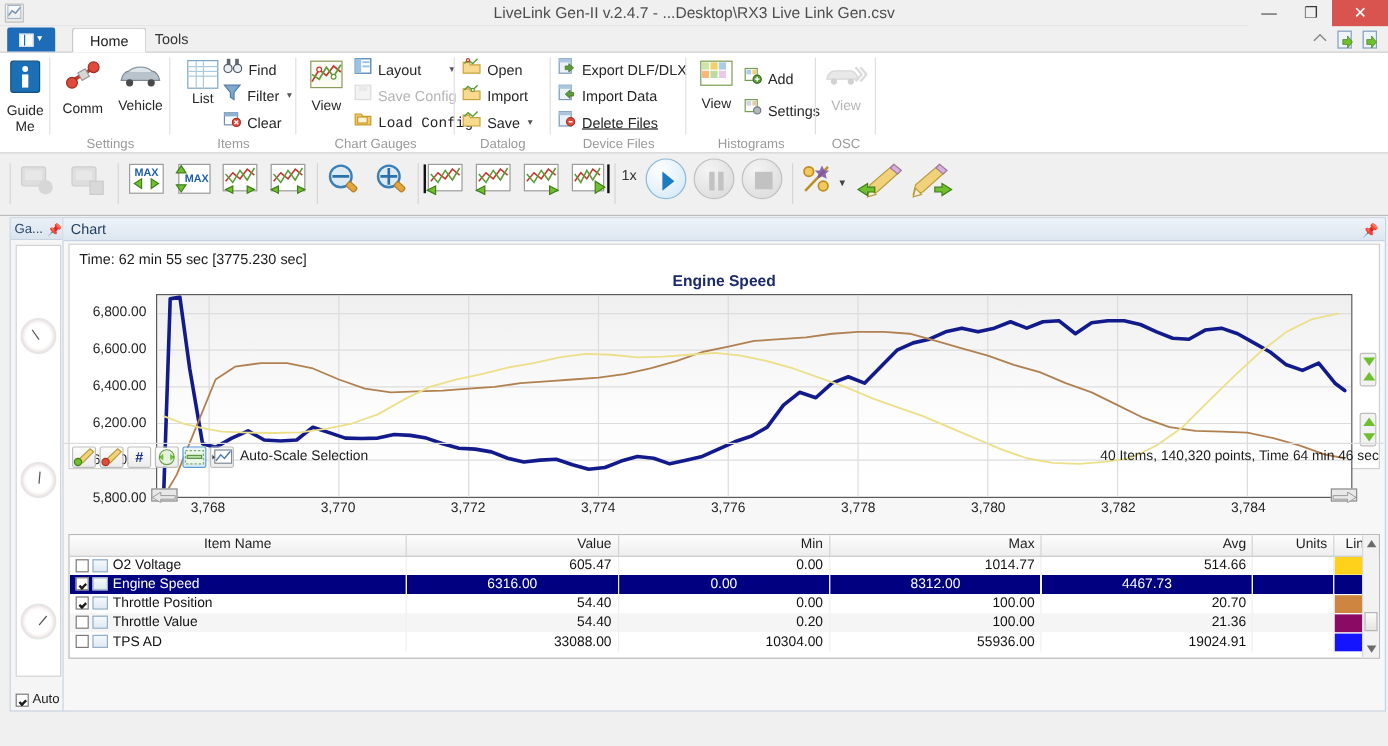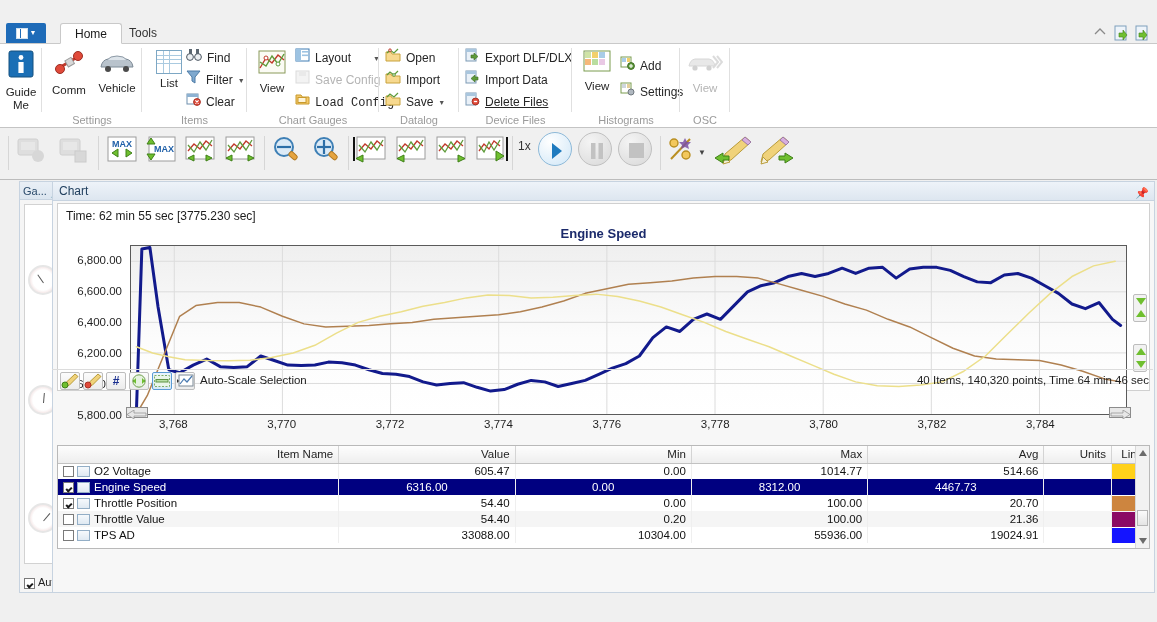--- a/index.html
+++ b/index.html
@@ -102,21 +102,21 @@
     width: 34px; height: 30px; border: 1px solid transparent; border-radius: 2px;
     position: relative; background: transparent;
   }
   .rndbtn { width:34px;height:34px;border-radius:50%; position:absolute; top:-2px;}
   .play { background:radial-gradient(circle at 35% 28%,#ffffff,#cfe6f7); border:1px solid #8db9d8;}
   .gray { background:radial-gradient(circle at 35% 28%,#f4f4f4,#d8d8d8); border:1px solid #c0c0c0;}
   .speed { position:absolute; font-size:12px; color:#333; top:11px; }
 
   
   .leftpanel {
-    position: absolute; top: 181px; left: 19px; width: 48px; height: 412px;
+    position: absolute; top: 181px; left: 8px; width: 48px; height: 412px;
     background: #f5f5f5; border: 1px solid #c7d3e0;
   }
   .lp-head {
     height: 18px; background: linear-gradient(#e9eff6,#dbe5ef);
     border-bottom: 1px solid #c7d3e0; font-size: 11px; color: #2a4a6b;
     padding-left: 3px; line-height: 18px; position: relative;
   }
   .lp-pin { position: absolute; right: 3px; top: 2px; font-size: 10px; color: #3b5f85; }
   .lp-body { position: absolute; top: 22px; left: 4px; right: 4px; bottom: 28px; background: #fff; border: 1px solid #d2d2d2; }
   .gauge {
@@ -172,21 +172,21 @@
     position:absolute; left:4px; right:4px; top:263px; height:104px;
     background:#fff; border:1px solid #b9b9b9; overflow:hidden;
   }
   table.items { width: 100%; border-collapse: collapse; table-layout: fixed; }
   table.items th {
     background: linear-gradient(#fdfdfd,#eeeeee);
     border-right: 1px solid #d4d4d4; border-bottom: 1px solid #c2c2c2;
     font-size: 11.5px; font-weight: normal; color: #1f1f1f;
     height: 17px; padding: 0 5px; text-align: right;
   }
-  table.items th.l { text-align: right; }
+  table.items th.l { text-align: center; }
   table.items td {
     font-size: 11.5px; color: #111; height: 16px; padding: 0 5px;
     text-align: right; border-right: 1px solid #efefef;
     white-space: nowrap; overflow: hidden;
   }
   table.items td.l { text-align: left; }
   tr.alt td { background: #f5f5f5; }
   tr.sel td { background: #000080 !important; color: #fff; text-align: center; }
   .cb { display:inline-block; width:11px;height:11px;border:1px solid #7a7a7a;background:#fff;vertical-align:middle;position:relative;margin-right:3px;}
   .cb.on:after{content:"";position:absolute;left:2px;top:4px;width:4px;height:2px;border-left:2px solid #1a1a1a;border-bottom:2px solid #1a1a1a;transform:rotate(-45deg);}
@@ -208,20 +208,34 @@
   .sb-lbl { position:absolute; top:4px; font-size:11.5px; color:#1c1c1c; }
   .sb-right { position:absolute; right:4px; top:4px; font-size:11.5px; color:#1c1c1c; }
 
   .bottomstrip { position:absolute; left:0; bottom:0; width:1157px; height:27px; background:#f0f0f0; }
 </style>
 </head>
 <body>
 
 <div class="app">
 
+  <div class="titlebar">
+    <div class="title-icon">
+      <svg width="12" height="12" viewBox="0 0 12 12">
+          <polyline points="1,9 4,5 7,7 11,2" fill="none" stroke="#7795b5" stroke-width="1.3"></polyline>
+          <rect x="0.5" y="0.5" width="11" height="11" fill="none" stroke="#9fb4c9"></rect>
+        </svg>
+    </div>
+    <div class="title-text">LiveLink Gen-II  v.2.4.7 - ...Desktop\RX3 Live Link Gen.csv</div>
+    <div class="win-btns">
+      <div class="win-btn">—</div>
+      <div class="win-btn">❐</div>
+      <div class="win-btn close">✕</div>
+    </div>
+  </div>
 
   <div class="tabstrip">
     <div class="app-btn">
       <span class="sq"></span><span class="car">▼</span>
     </div>
     <div class="tab active" style="left:60px;">Home</div>
     <div class="tab" style="left:115px;">Tools</div>
     <div class="qa-icons">
       <span class="qa-ic">
         <svg width="14" height="14" viewBox="0 0 14 14">

